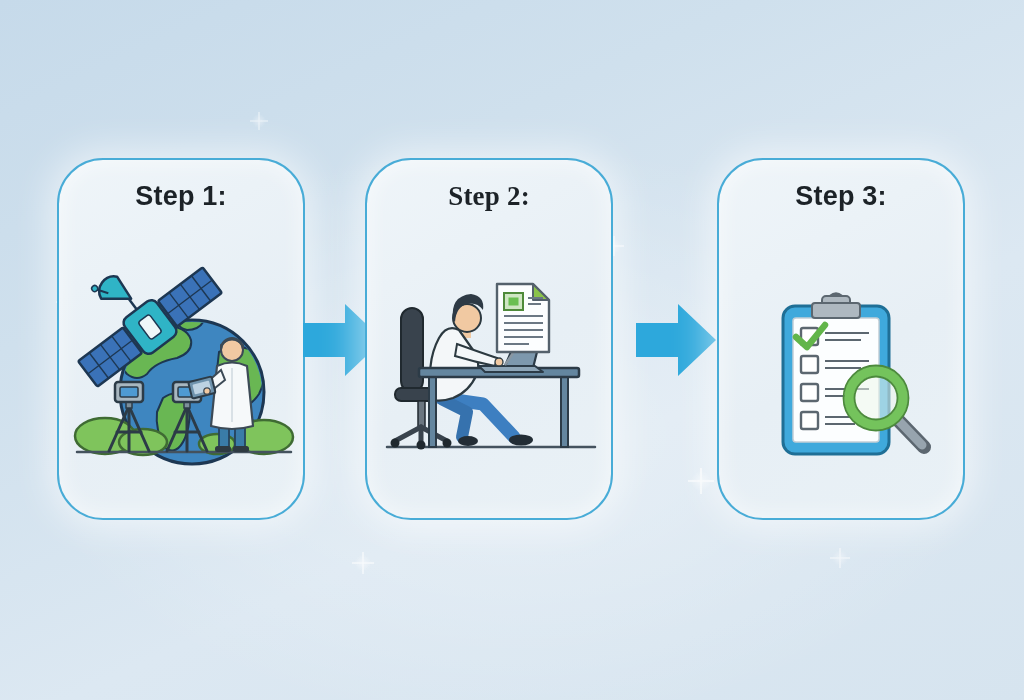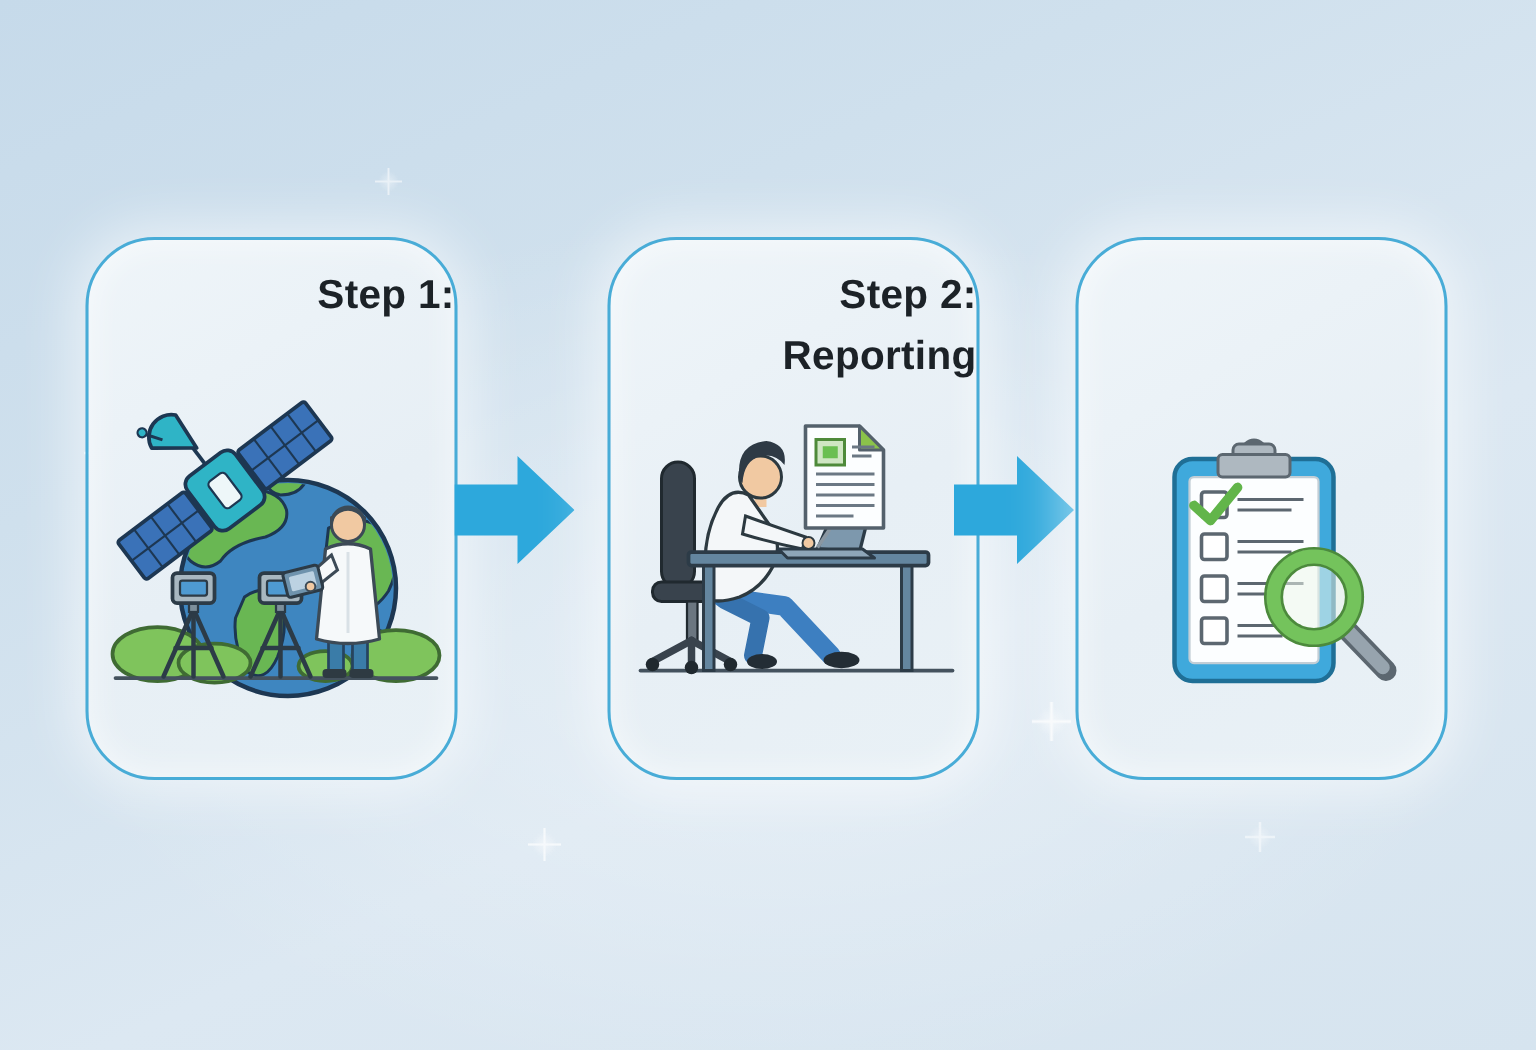--- a/index.html
+++ b/index.html
@@ -12,21 +12,21 @@
   }
   .card{
     position:absolute;top:158px;width:248px;height:362px;
     border:2px solid var(--card_border,#48acd7);
     border-radius:46px;
     background:linear-gradient(150deg,#eff5f9 0%,#e7eff5 55%, var(--card_fill,#e9f1f6) 100%);
     box-shadow:0 0 36px 8px rgba(255,255,255,0.55), inset 0 0 24px rgba(255,255,255,0.6);
     box-sizing:border-box;
   }
   .card-title{
-    margin-top:16px;text-align:right;
+    margin-top:16px;text-align:center;
     font-size:27px;line-height:41px;font-weight:700;
     color:var(--title_text,#1c2227);letter-spacing:0.2px;
   }
   .card-title span{display:block;}
   .illus{position:absolute;left:0;top:0;width:248px;height:362px;pointer-events:none;}
   .arrow{position:absolute;top:304px;width:80px;height:72px;}
   .arrow polygon{fill:var(--arrow,#2da8dc);}
   .sparkle{
     position:absolute;pointer-events:none;
     background:
@@ -141,24 +141,23 @@
         <circle cx="173" cy="190" r="11" fill="#f1c9a2" stroke="#3c4a56" stroke-width="2"></circle>
         <path d="M162,189 A11,11 0 0 1 184,189 L184,185 Q173,174 162,185 Z" fill="#3e9fc0" stroke="#3c4a56" stroke-width="2" stroke-linejoin="round"></path>
       </g>
     </svg>
   </div>
 
   <svg class="arrow" style="left:303px;" viewBox="0 0 80 72">
     <polygon points="0,19 42,19 42,0 80,36 42,72 42,53 0,53"></polygon>
   </svg>
 
-  <div class="card" style="left:405px;">
+  <div class="card" style="left:365px;font-family:Liberation Serif, serif;">
     <div class="card-title">
       <span>Step 2:</span>
-      <span>Reporting</span>
     </div>
     <svg class="illus" viewBox="0 0 248 362">
       <line x1="20" y1="287" x2="228" y2="287" stroke="#44525e" stroke-width="2.5" stroke-linecap="round"></line>
       <g>
         <rect x="34" y="148" width="22" height="84" rx="11" fill="#39434d" stroke="#20292f" stroke-width="2"></rect>
         <rect x="28" y="228" width="54" height="13" rx="6" fill="#39434d" stroke="#20292f" stroke-width="2"></rect>
         <rect x="51" y="241" width="7" height="28" fill="#6b7680" stroke="#20292f" stroke-width="1.5"></rect>
         <g stroke="#39434d" stroke-width="5" stroke-linecap="round">
           <line x1="54" y1="267" x2="28" y2="281"></line>
             <line x1="54" y1="267" x2="80" y2="281"></line>
@@ -207,20 +206,21 @@
       </g>
     </svg>
   </div>
 
   <svg class="arrow" style="left:636px;" viewBox="0 0 80 72">
     <polygon points="0,19 42,19 42,0 80,36 42,72 42,53 0,53"></polygon>
   </svg>
 
   <div class="card" style="left:717px;">
     <div class="card-title">
+      <span>Step 3:</span>
     </div>
     <svg class="illus" viewBox="0 0 248 362">
       <g>
         <circle cx="117" cy="141" r="7" fill="#dfe7ec" stroke="#5c6770" stroke-width="3.5"></circle>
         <rect x="64" y="146" width="106" height="148" rx="12" fill="#3fa9dc" stroke="#1f6f96" stroke-width="3"></rect>
         <rect x="74" y="158" width="86" height="124" rx="3" fill="#fcfeff" stroke="#c2ced6" stroke-width="1.5"></rect>
         <rect x="103" y="136" width="28" height="10" rx="4" fill="#aeb8c0" stroke="#5c6770" stroke-width="2"></rect>
         <rect x="93" y="143" width="48" height="15" rx="3" fill="#aeb8c0" stroke="#5c6770" stroke-width="2"></rect>
       </g>
       <g>

